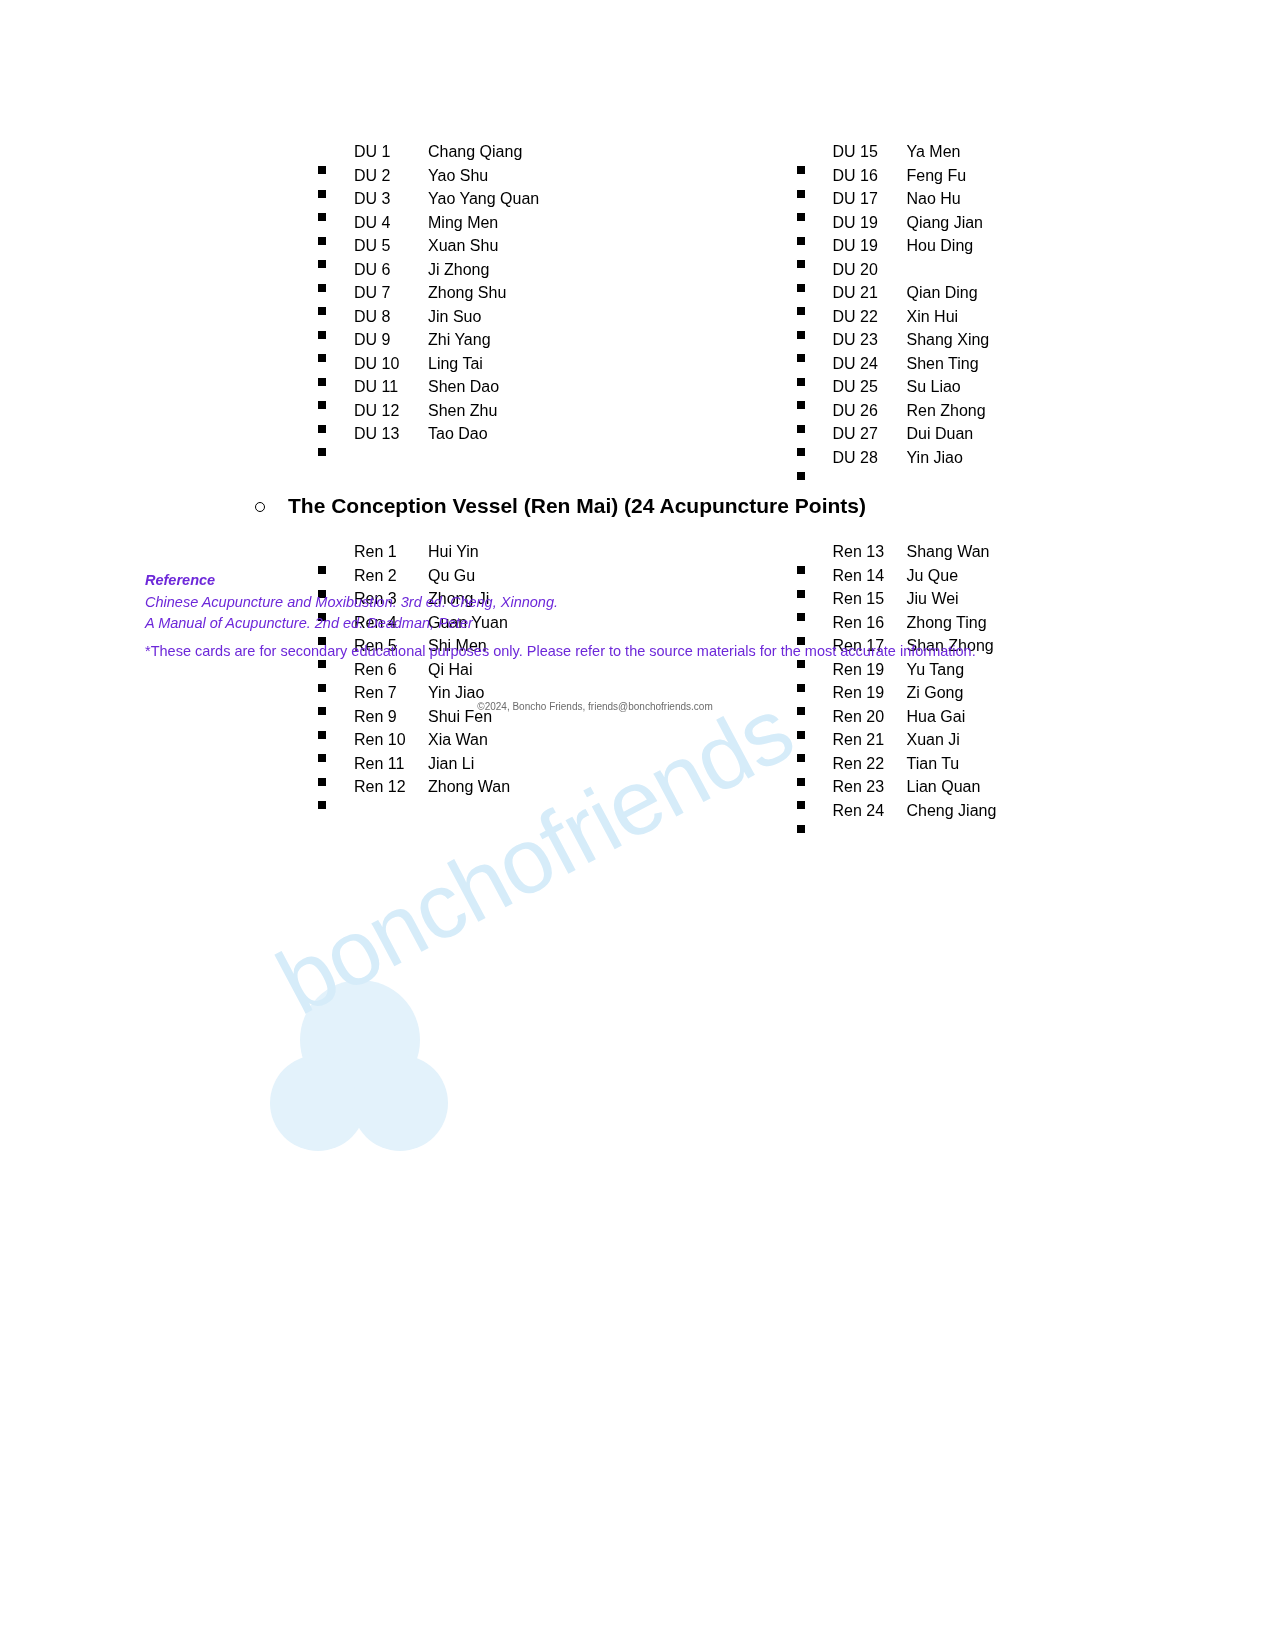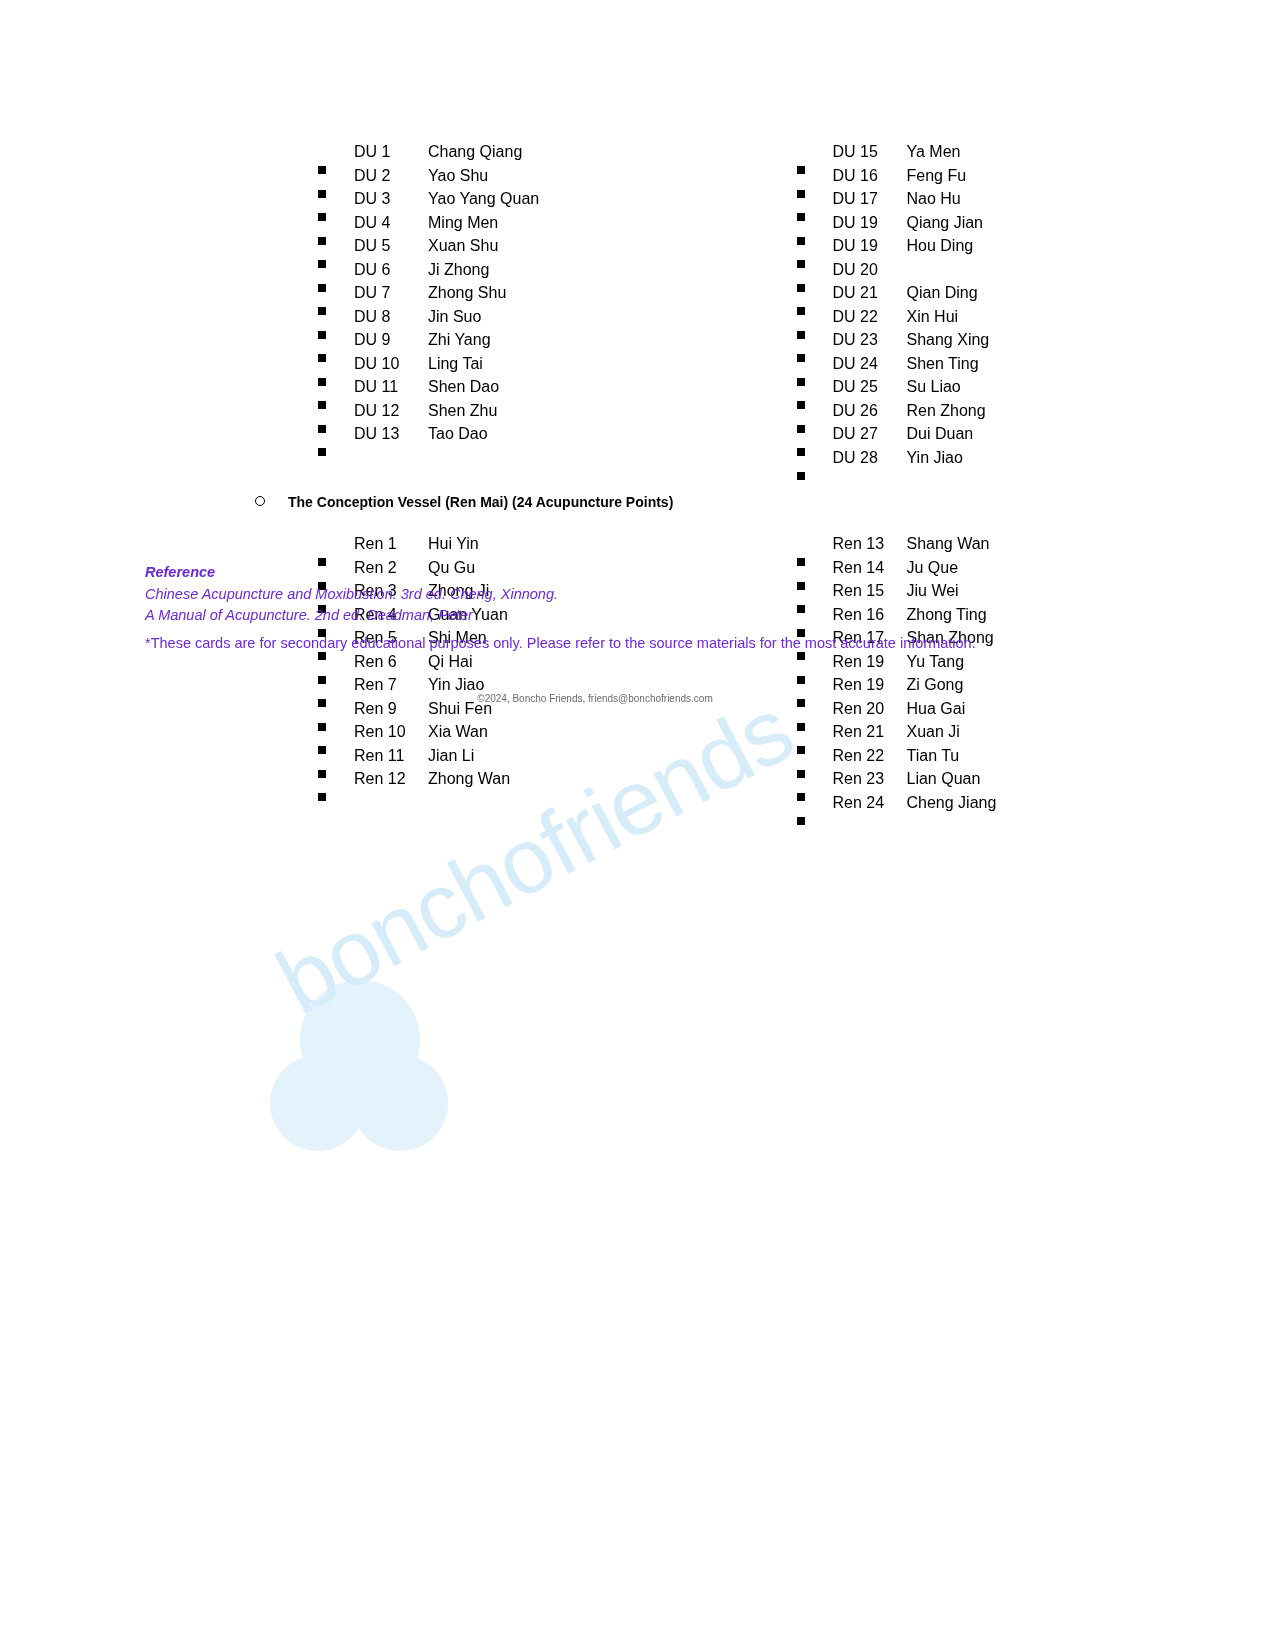--- a/index.html
+++ b/index.html
@@ -122,21 +122,21 @@
   .li .name {
     flex: 1 1 auto;
   }
 
   .section-head {
     display: flex;
     align-items: baseline;
     margin-left: 255px;
     margin-top: 25px;
     margin-bottom: 22px;
-    font-size: 14px;
+    font-size: 21px;
     font-weight: bold;
   }
   .section-head .obullet {
     width: 33px;
     flex: 0 0 33px;
     position: relative;
   }
   .section-head .obullet::before {
     content: "";
     position: absolute;

